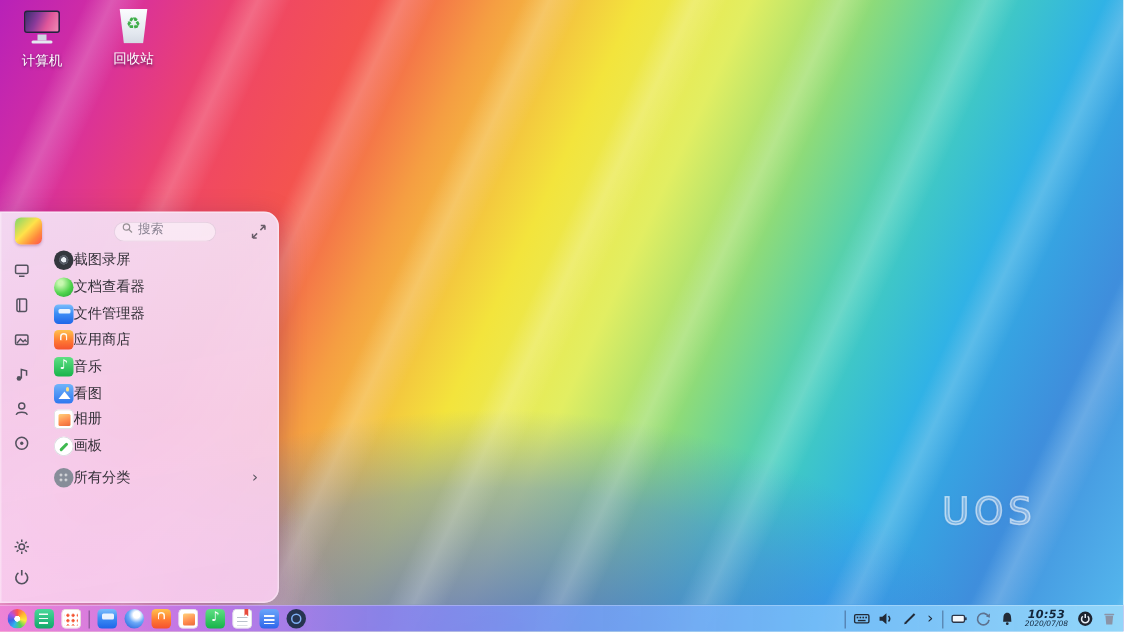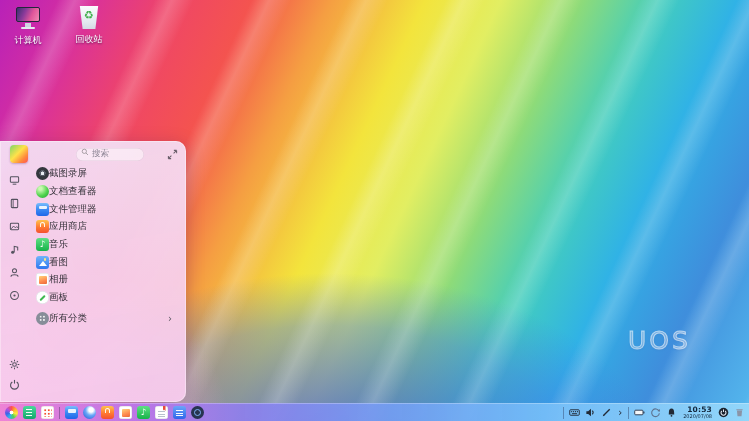--- a/index.html
+++ b/index.html
@@ -130,21 +130,21 @@
     background:linear-gradient(90deg, rgba(238,130,214,.94) 0%, rgba(188,116,236,.90) 18%,
       rgba(138,128,240,.88) 34%, rgba(116,158,244,.88) 52%, rgba(118,190,248,.90) 72%, rgba(150,216,250,.94) 100%);
     border-top:1px solid rgba(255,255,255,.28);
     backdrop-filter:blur(10px);
   }
   .dock .sep { width:1px; height:12px; background:rgba(30,30,60,.35); flex:none; }
   .dock-spacer { flex:1; }
   .tray { display:flex; align-items:center; gap:5px; }
   .tray-icon { width:11px; height:11px; flex:none; display:block; }
   .tray-chevron { font-size:10px; line-height:11px; color:#222a36; padding:0 1px; }
-  .clock { text-align:right; line-height:1; color:#12253a; padding:0 1px; }
+  .clock { text-align:center; line-height:1; color:#12253a; padding:0 1px;font-style:italic; }
   .clock .time { font-size:7.5px; font-weight:bold; letter-spacing:0.2px; }
   .clock .date { font-size:5px; margin-top:1px; white-space:nowrap; }
 </style>
 </head>
 <body>
 
 <div class="screen">
 
   <div class="watermark">UOS</div>
 

